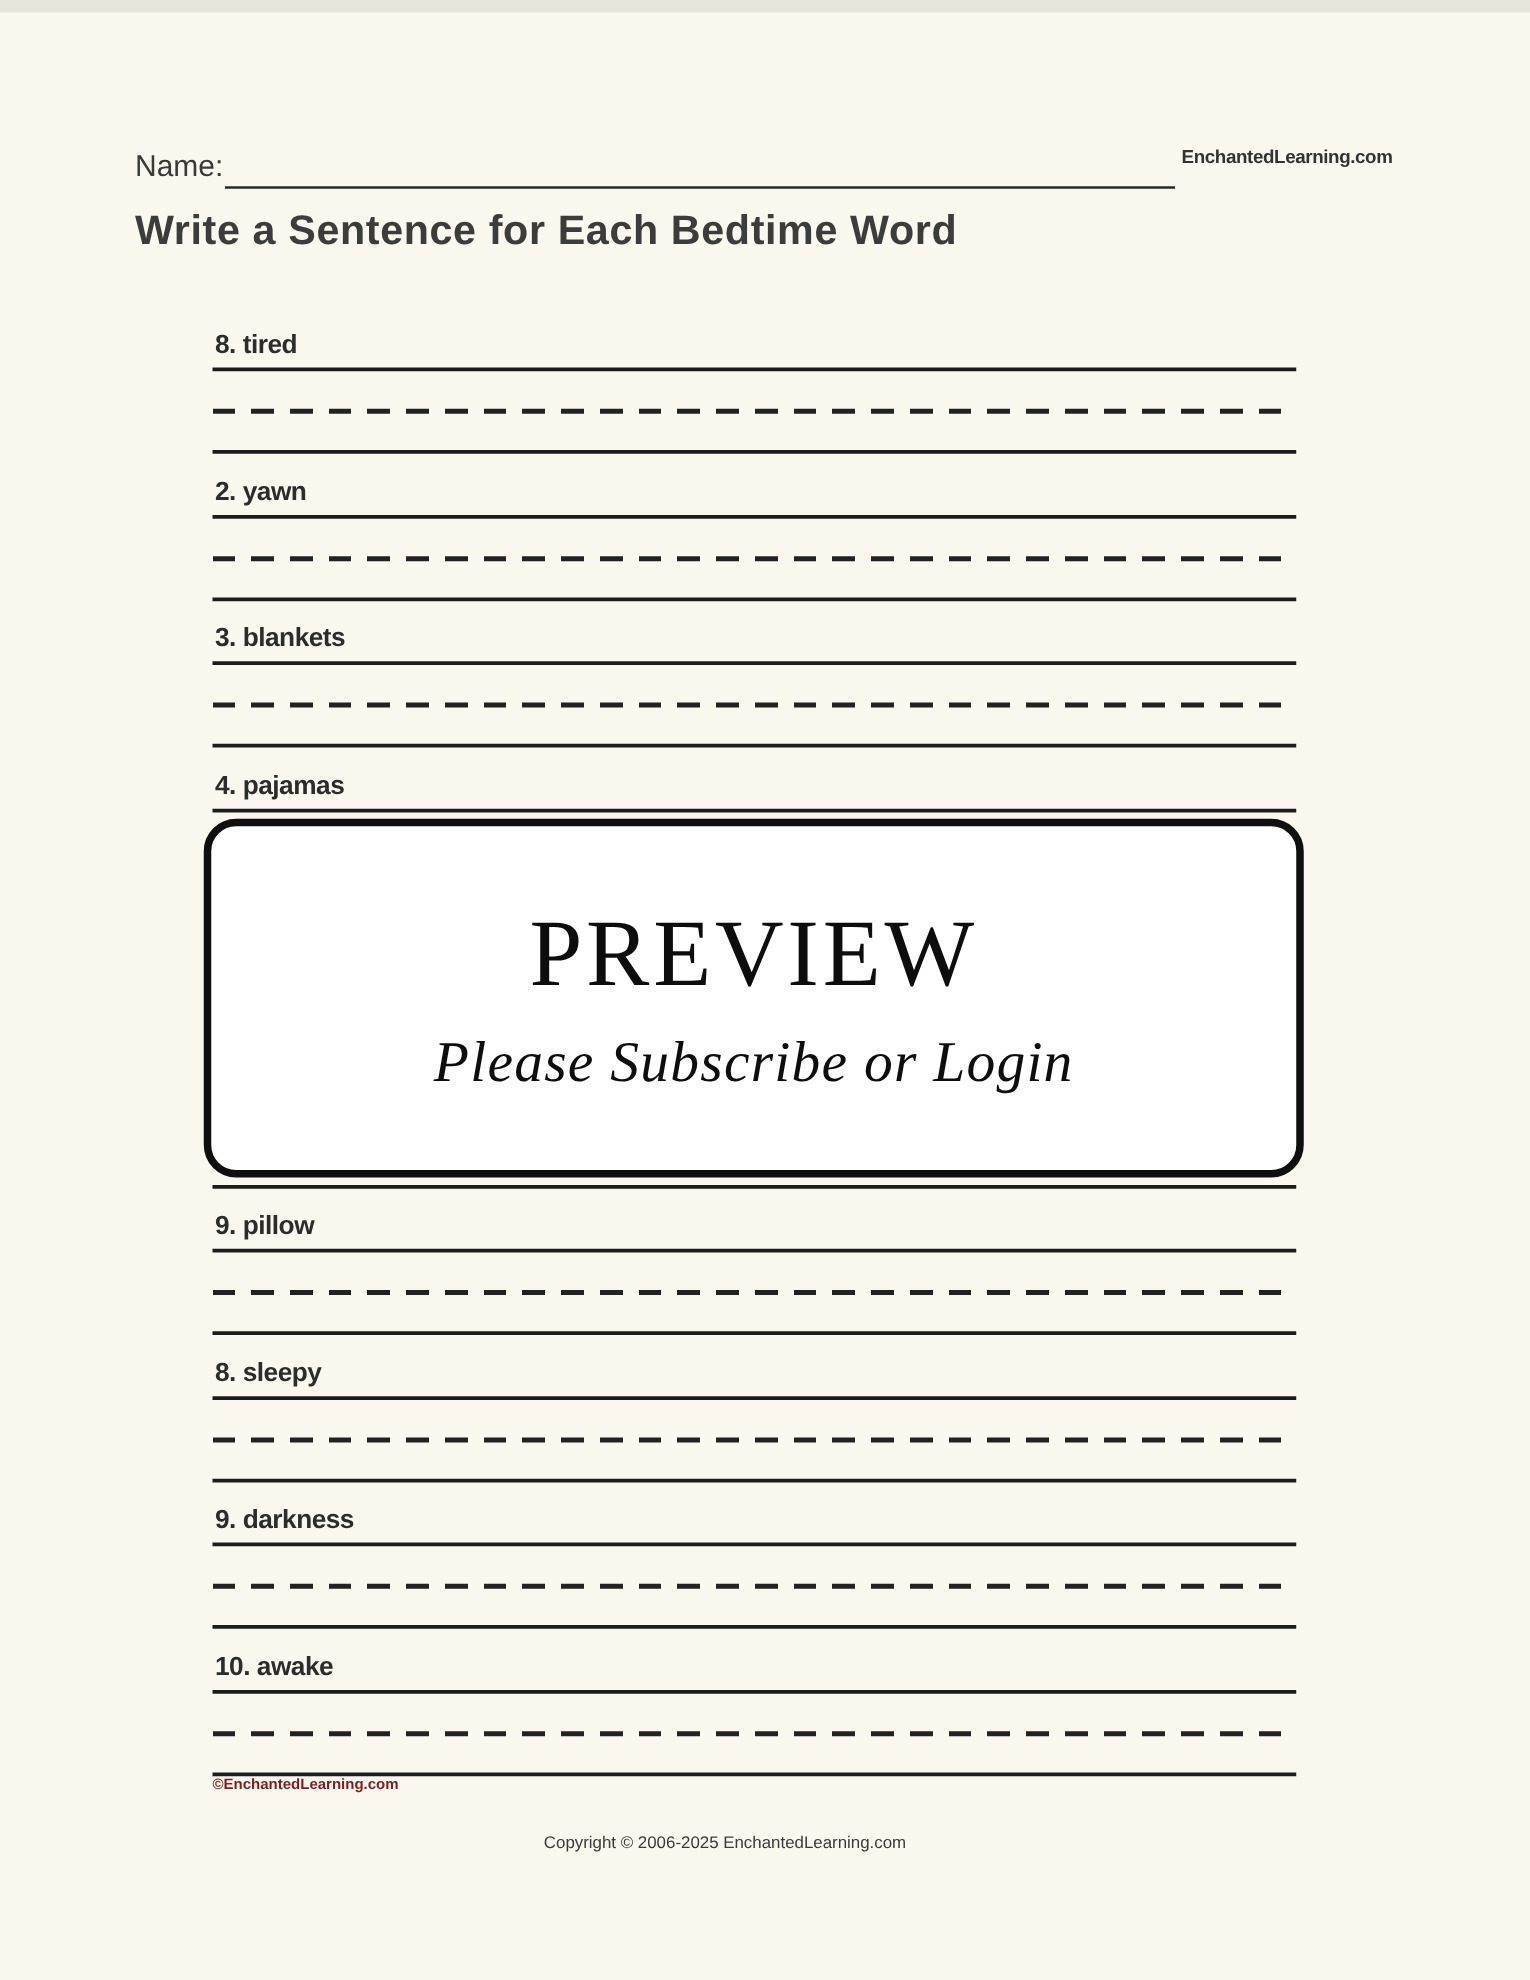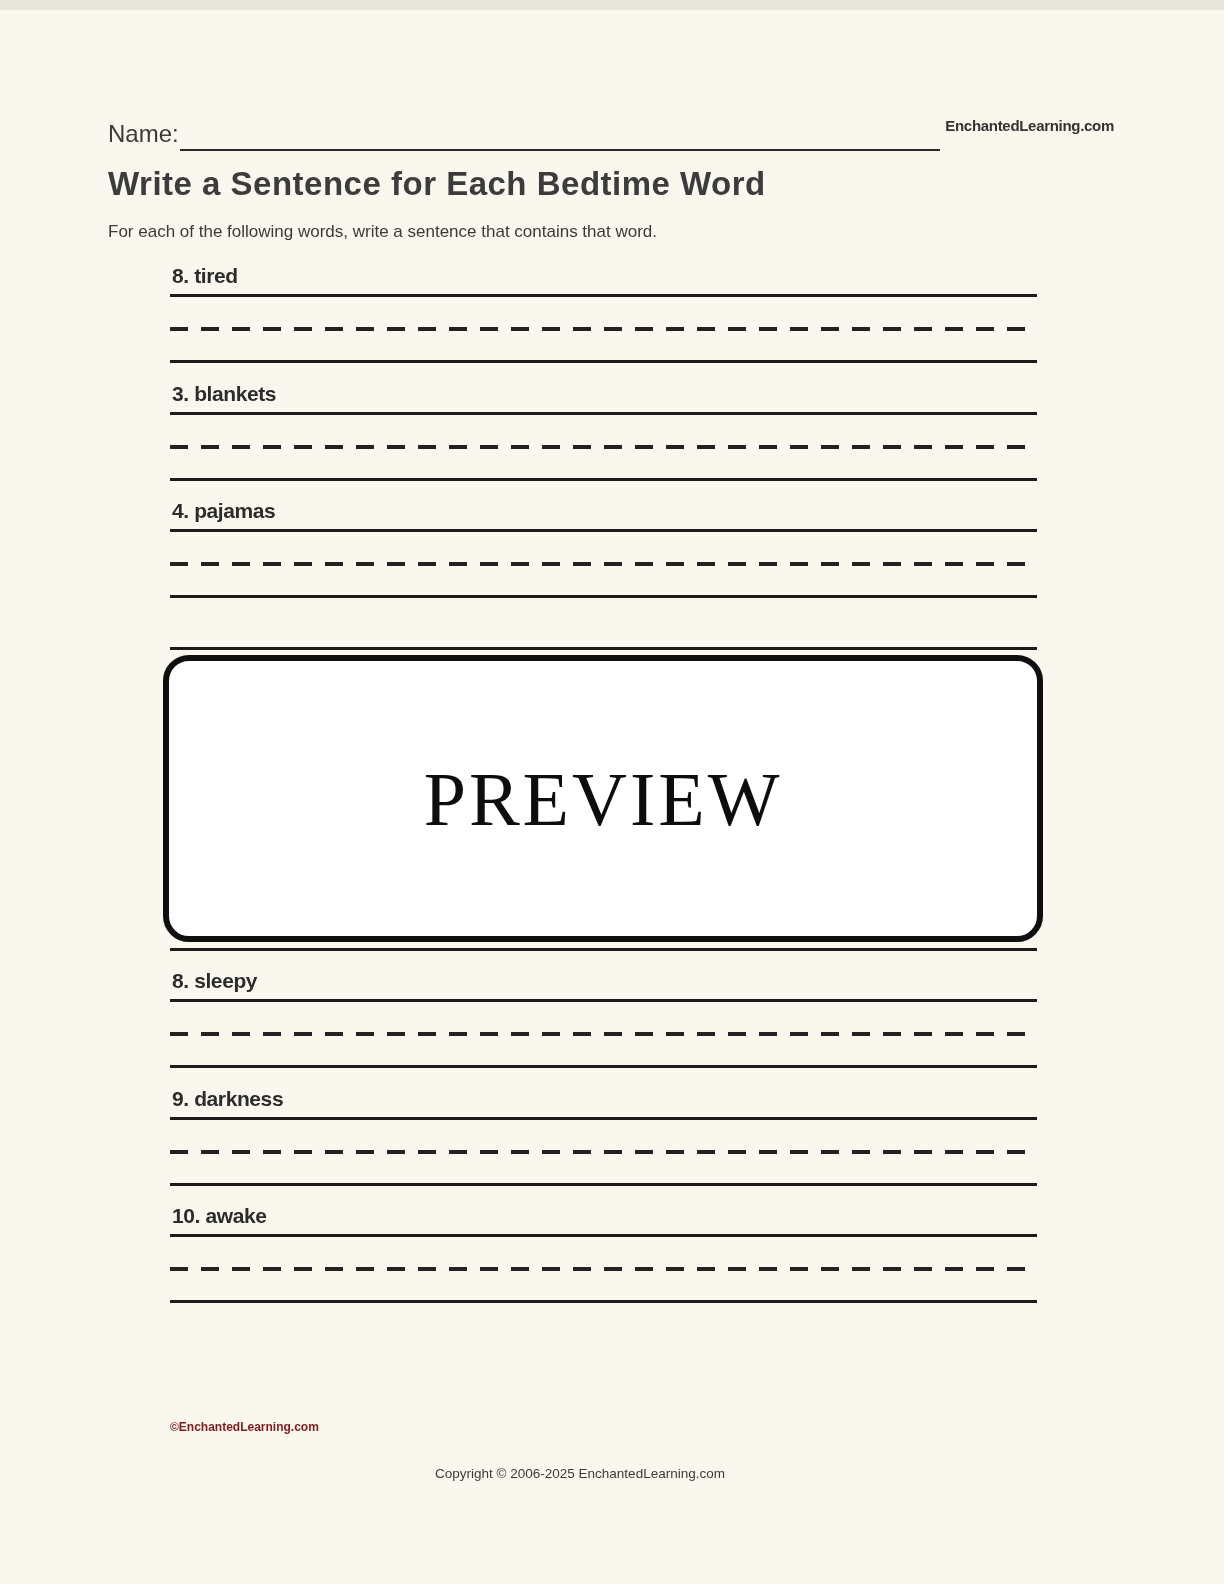--- a/index.html
+++ b/index.html
@@ -124,25 +124,30 @@
 </style>
 </head>
 <body>
 
 <div class="page">
 
   <div class="name-label">Name:</div>
   <div class="name-line"></div>
   <div class="site-topright">EnchantedLearning.com</div>
   <div class="title">Write a Sentence for Each Bedtime Word</div>
-  <div class="instruction">For each of the following words, write a sentence that contains that word.</div>
 
   <div class="items">
     <div class="item">
       <div class="item-label">8. tired</div>
+      <div class="line solid-top"></div>
+      <div class="line dashed-mid"></div>
+      <div class="line solid-bottom"></div>
+    </div>
+    <div class="item">
+      <div class="item-label">2. yawn</div>
       <div class="line solid-top"></div>
       <div class="line dashed-mid"></div>
       <div class="line solid-bottom"></div>
     </div>
     <div class="item">
       <div class="item-label">3. blankets</div>
       <div class="line solid-top"></div>
       <div class="line dashed-mid"></div>
       <div class="line solid-bottom"></div>
     </div>
@@ -185,18 +190,19 @@
     <div class="item">
       <div class="item-label">10. awake</div>
       <div class="line solid-top"></div>
       <div class="line dashed-mid"></div>
       <div class="line solid-bottom"></div>
     </div>
   </div>
 
   <div class="preview-box">
     <div class="preview-title">PREVIEW</div>
+    <div class="preview-subtitle">Please Subscribe or Login</div>
   </div>
 
   <div class="footer-site">©EnchantedLearning.com</div>
   <div class="footer-copyright">Copyright © 2006-2025 EnchantedLearning.com</div>
 
 </div>
 
 </body></html>

